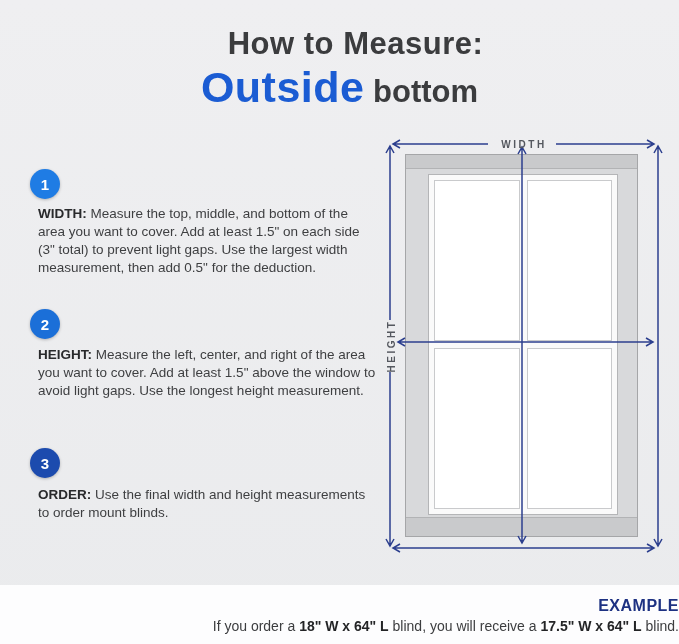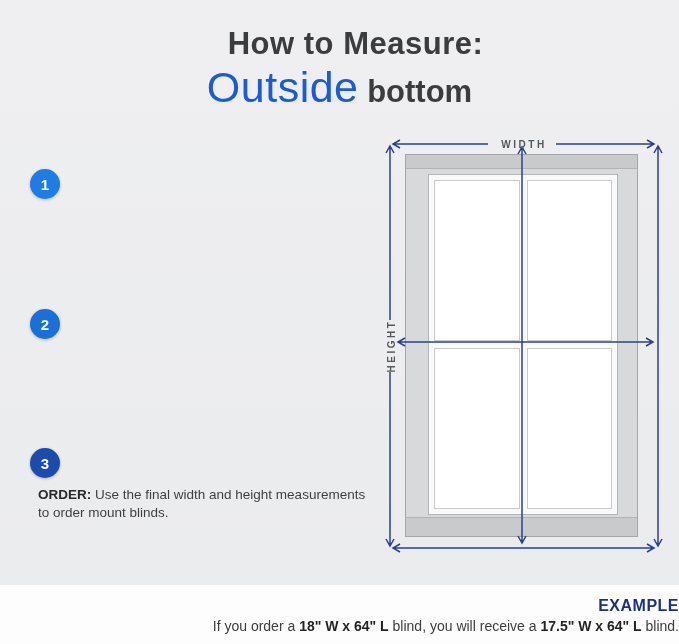--- a/index.html
+++ b/index.html
@@ -9,21 +9,21 @@
     width: 679px; height: 644px;
     background: linear-gradient(180deg, #efeff1 0%, #eaebed 100%);
     font-family: "Liberation Sans", sans-serif;
     overflow: hidden;
   }
 
   
   .title { position: absolute; top: 26px; left: 0; width: 100%; text-align: center; }
   .title-line1 { font-size: 31px; font-weight: 700; color: #3b3c3e; letter-spacing: 0.5px; padding-left: 32px; }
   .title-line2 { margin-top: 1px; }
-  .title-highlight { font-size: 43px; font-weight: 400; color: #1b5cd3; letter-spacing: 0.5px; }
+  .title-highlight { font-size: 43px; font-weight: 700; color: #1b5cd3; letter-spacing: 0.5px; }
   .title-rest { font-size: 31px; font-weight: 700; color: #3b3c3e; }
 
   
   .step-badge {
     position: absolute; width: 30px; height: 30px; border-radius: 50%;
     color: #fff; font-size: 15px; font-weight: 700;
     display: flex; align-items: center; justify-content: center;
     box-shadow: 0 1px 3px rgba(0,0,0,.25);
   }
   .badge-1 { left: 30px; top: 169px; background: #1f7ce4; }
@@ -88,24 +88,26 @@
 <div class="canvas">
 
   <div class="title">
     <div class="title-line1">How to Measure:</div>
     <div class="title-line2"><span class="title-highlight">Outside</span><span class="title-rest"> bottom</span></div>
   </div>
 
   <div class="step-badge badge-1">
       <span>1</span>
     </div>
+  <p class="step-text text-1"><span class="step-label">WIDTH:</span><span> Measure the top, middle, and bottom of the area you want to cover. Add at least 1.5" on each side (3" total) to prevent light gaps. Use the largest width measurement, then add 0.5" for the deduction.</span></p>
 
   <div class="step-badge badge-2">
       <span>2</span>
     </div>
+  <p class="step-text text-2"><span class="step-label">HEIGHT:</span><span> Measure the left, center, and right of the area you want to cover. Add at least 1.5" above the window to avoid light gaps. Use the longest height measurement.</span></p>
 
   <div class="step-badge badge-3">
       <span>3</span>
     </div>
   <p class="step-text text-3"><span class="step-label">ORDER:</span><span> Use the final width and height measurements to order mount blinds.</span></p>
 
   <div class="win-outer">
     <div class="win-top-strip"></div>
     <div class="win-sill"></div>
     <div class="win-frame">

